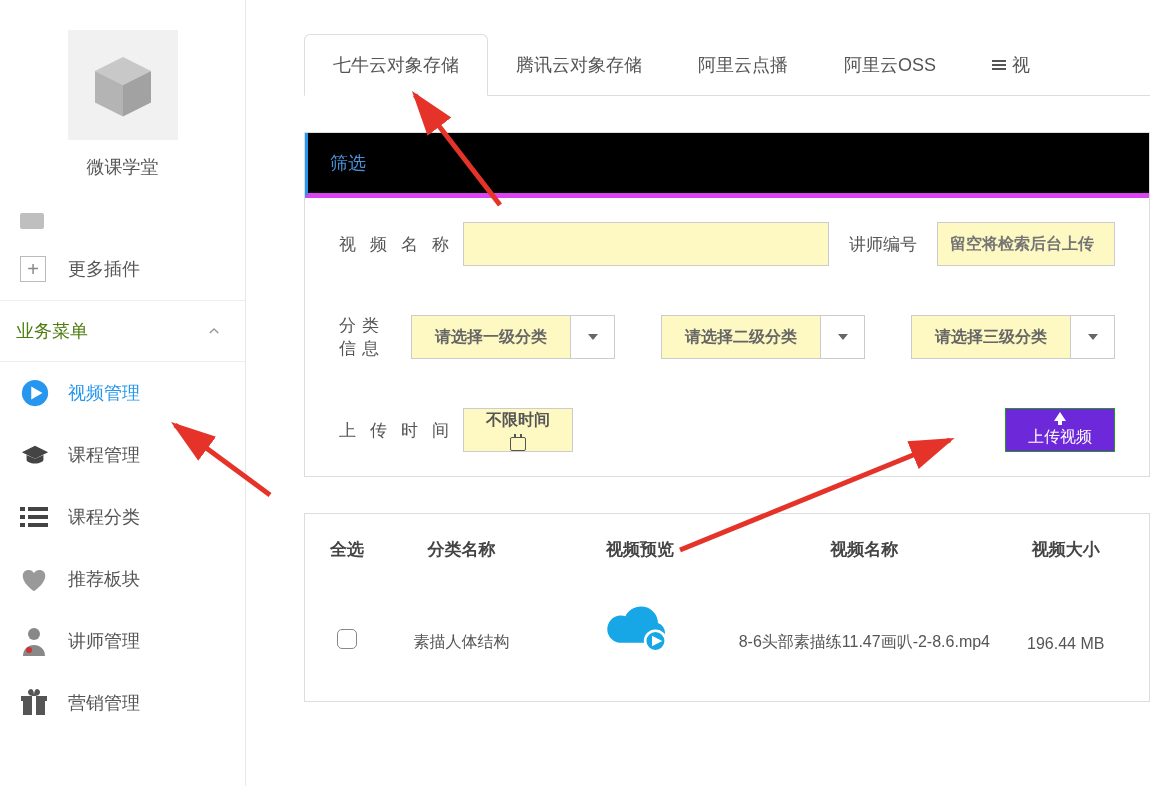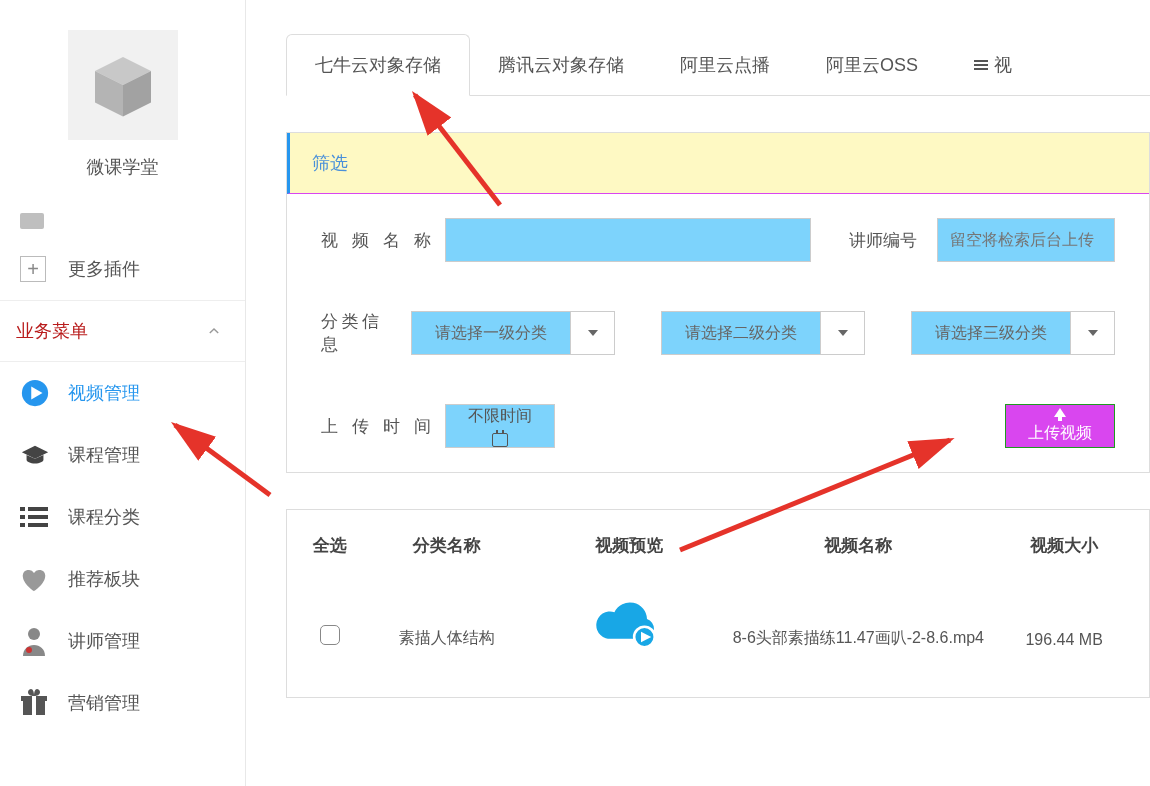--- a/index.html
+++ b/index.html
@@ -53,41 +53,41 @@
     color: #555;
     cursor: pointer;
   }
   .nav-item .ico { width: 48px; display:flex; align-items:center; justify-content:flex-start; }
   .nav-item.active { color: #2696ee; }
   .menu-header {
     height: 62px;
     display: flex; align-items: center; justify-content: space-between;
     padding: 0 24px 0 16px;
     font-size: 18px;
-    color: #b91c1c;
+    color: #4d7c0f;
     border-top: 1px solid #eee;
     border-bottom: 1px solid #eee;
     cursor: pointer;
     font-family: Liberation Serif, serif;
   }
   .chev {
     width: 14px; height: 14px;
     transform: rotate(180deg);
   }
   .plus-icon {
     width: 26px; height: 26px;
     border: 1px solid #bbb;
     color: #888;
     display:flex;align-items:center;justify-content:center;
     font-size:20px; line-height:1;
   }
   
   .main {
     position: absolute;
-    left: 286px; top: 34px;
+    left: 304px; top: 34px;
     right: 0;
   }
   .tabs {
     display: flex;
     border-bottom: 1px solid #ddd;
     align-items: flex-end;
   }
   .tab {
     padding: 18px 28px;
     font-size: 18px;
@@ -104,45 +104,46 @@
   }
   .tab.last { display:flex; align-items:center; gap:6px;}
   .list-icon{display:inline-flex;flex-direction:column;gap:2px;}
   .list-icon span{width:14px;height:2px;background:#555;}
   
   .card {
     border: 1px solid #ddd;
     margin-top: 36px;
   }
   .card-header {
-    background: #fef9c3;
+    background: #000000;
     border-left: 3px solid #2696ee;
     padding: 18px 22px;
-    border-bottom: 1px solid #d946ef;
+    border-bottom: 5px solid #d946ef;
     font-size: 18px;
     color: #4a90d9;
   }
   .filter-row {
     display: flex;
     align-items: center;
     padding: 24px 34px 24px 34px;
     font-size: 17px;
   }
   .filter-row .lbl {
     width: 110px;
     text-align: justify;
     text-align-last: justify;
     color: #555;
     margin-right: 14px;
   }
   .input, .select-btn, .btn {
     height: 44px;
     border: 1px solid #ccc;
-    background: #7dd3fc;
+    background: #fef9c3;
     font-size: 16px;
+    font-weight: bold;
   }
   .input { padding: 0 12px; }
   .w1 { width: 366px; }
   .w2 { width: 178px; }
   .select-grp { display:flex; margin-right: 28px; padding-left: 18px;}
   .select-btn {
     display: flex; align-items: center; justify-content: center;
     min-width: 160px;
     padding: 0 14px;
     color:#666;
@@ -153,21 +154,21 @@
     display:flex;align-items:center;justify-content:center;
   }
   .caret-down{
     width:0;height:0;border-left:5px solid transparent;border-right:5px solid transparent;border-top:6px solid #666;
   }
   .btn {
     display:inline-flex;align-items:center;justify-content:center;
     padding:0 22px; cursor:pointer; gap:6px;flex-direction:column;
   }
   .btn.search { color:#333; }
-  .btn.green { background:#d946ef; border-color:#1f9a1f; color:#fff; font-weight:500;}
+  .btn.green { background:#6d28d9; border-color:#1f9a1f; color:#fff; font-weight:500;}
   .btn.date { color:#555; }
   .cal-icon{display:inline-block;width:16px;height:14px;border:1.5px solid #555;border-radius:2px;position:relative;}
   .cal-icon::before,.cal-icon::after{content:"";position:absolute;top:-4px;width:2px;height:4px;background:#555;}
   .cal-icon::before{left:3px}.cal-icon::after{right:3px}
   .mag{width:16px;height:16px;border:2px solid #333;border-radius:50%;position:relative;}
   .mag::after{content:"";position:absolute;width:7px;height:2px;background:#333;transform:rotate(45deg);right:-6px;bottom:-2px;}
   .upl-ico{width:0;height:0;border-left:6px solid transparent;border-right:6px solid transparent;border-bottom:9px solid #fff;position:relative;}
   .upl-ico::after{content:"";position:absolute;left:-2px;top:8px;width:4px;height:5px;background:#fff;}
   
   .tbl-card{ border:1px solid #ddd; margin-top:36px; padding-bottom:28px;}

